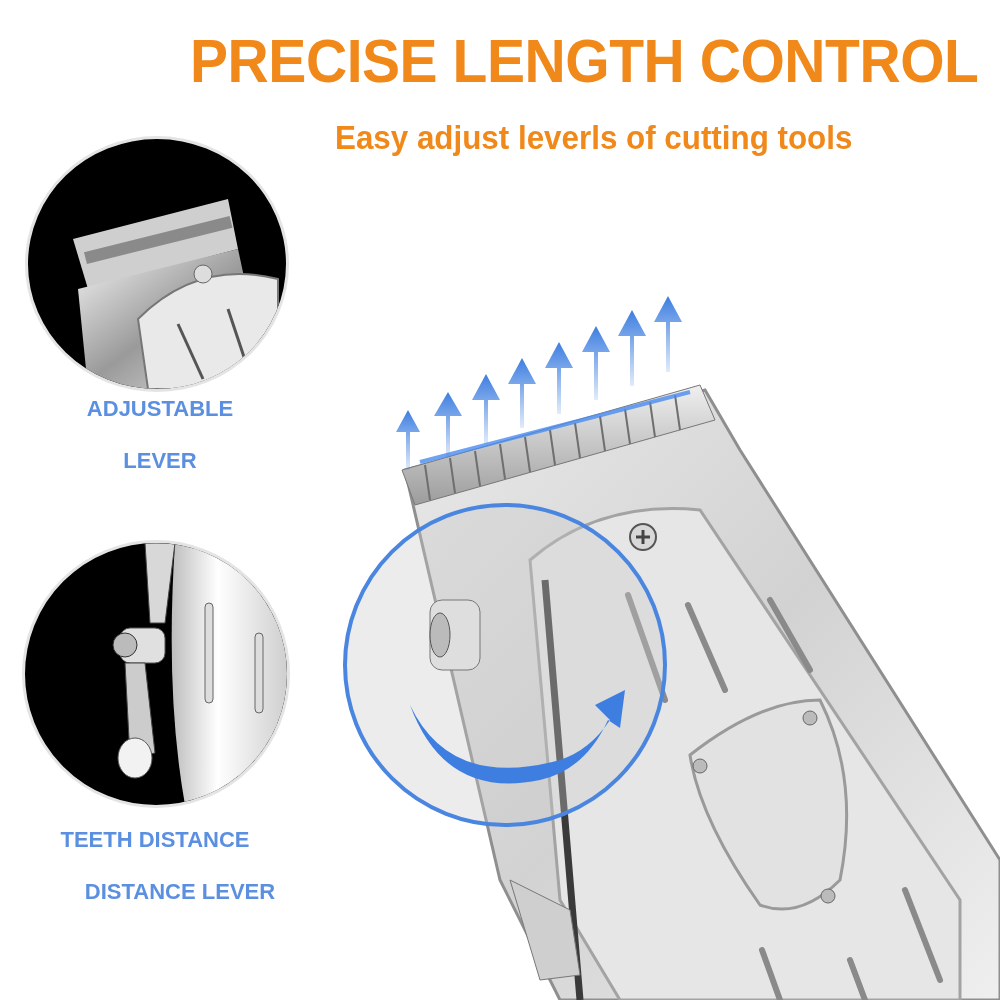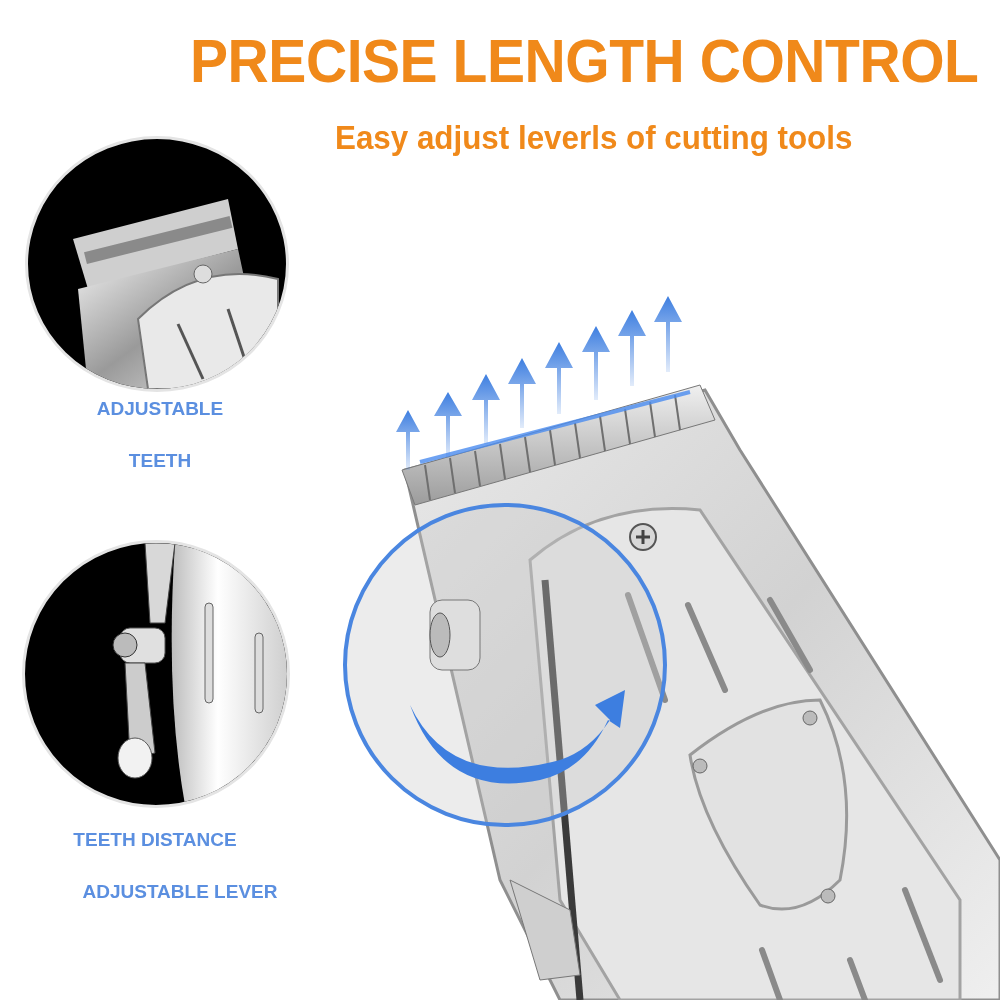--- a/index.html
+++ b/index.html
@@ -2,21 +2,21 @@
 <html><head>
 <meta charset="utf-8">
 <style>
   html, body { margin:0; padding:0; }
   body { width:1000px; height:1000px; background:#ffffff; position:relative; overflow:hidden; font-family:"Liberation Sans", sans-serif; }
   .title { position:absolute; left:190px; top:26px; width:790px; text-align:center; color:#f0891a; font-weight:bold; font-size:62px; letter-spacing:-0.5px; line-height:70px; white-space:nowrap; transform:scaleX(0.92); transform-origin:left top; }
   .subtitle { position:absolute; left:335px; top:118px; color:#f0891a; font-weight:bold; font-size:33px; line-height:40px; white-space:nowrap; transform:scaleX(0.95); transform-origin:left top; }
   .circle { position:absolute; border-radius:50%; background:#000; overflow:hidden; border:3px solid #e4e4e4; }
   .c1 { left:25px; top:136px; width:258px; height:250px; }
   .c2 { left:22px; top:540px; width:262px; height:262px; }
-  .label { position:absolute; color:#5b8fe0; font-weight:bold; font-size:19px; line-height:32px; text-align:center; white-space:nowrap; }
+  .label { position:absolute; color:#5b8fe0; font-weight:bold; font-size:22px; line-height:32px; text-align:center; white-space:nowrap; }
   .l1 { left:50px; top:393px; width:220px; }
   .l2 { left:50px; top:445px; width:220px; }
   .l3 { left:25px; top:824px; width:260px; }
   .l4 { left:40px; top:876px; width:280px; }
   svg { position:absolute; left:0; top:0; }
 </style>
 </head>
 <body>
 
 <div class="title">PRECISE LENGTH CONTROL</div>
@@ -36,21 +36,21 @@
       <rect x="55" y="95" width="150" height="12" transform="rotate(-14 130 100)"></rect>
     </g>
     <path d="M50,150 L210,110 L240,250 L60,250 Z" fill="url(#m1)"></path>
     <path d="M110,180 Q170,120 250,140 L250,250 L120,250 Z" fill="#e9e9e9" stroke="#777" stroke-width="2"></path>
     <circle cx="175" cy="135" r="9" fill="#ddd" stroke="#666"></circle>
     <line x1="150" y1="185" x2="175" y2="240" stroke="#555" stroke-width="3"></line>
     <line x1="200" y1="170" x2="220" y2="230" stroke="#555" stroke-width="3"></line>
   </svg>
 </div>
 <div class="label l1">ADJUSTABLE</div>
-<div class="label l2">TEETH</div>
+<div class="label l2">LEVER</div>
 
 <div class="circle c2">
   <svg width="262" height="262" viewBox="0 0 262 262">
     <defs>
       <linearGradient id="m2" x1="0" y1="0" x2="1" y2="0">
         <stop offset="0" stop-color="#bdbdbd"></stop>
           <stop offset="0.4" stop-color="#ffffff"></stop>
           <stop offset="1" stop-color="#cfcfcf"></stop>
       </linearGradient>
     </defs>
@@ -58,21 +58,21 @@
     <path d="M120,0 L150,0 L140,80 L125,80 Z" fill="#d8d8d8" stroke="#444"></path>
     <rect x="95" y="85" width="45" height="35" rx="10" fill="#e0e0e0" stroke="#555"></rect>
     <circle cx="100" cy="102" r="12" fill="#bbb" stroke="#333"></circle>
     <path d="M100,120 L120,120 L130,210 L105,215 Z" fill="#cccccc" stroke="#444"></path>
     <ellipse cx="110" cy="215" rx="17" ry="20" fill="#f2f2f2" stroke="#555"></ellipse>
     <rect x="180" y="60" width="8" height="100" rx="4" fill="#ddd" stroke="#666"></rect>
     <rect x="230" y="90" width="8" height="80" rx="4" fill="#ddd" stroke="#666"></rect>
   </svg>
 </div>
 <div class="label l3">TEETH DISTANCE</div>
-<div class="label l4">ADJUSTABLE LEVER</div>
+<div class="label l4">DISTANCE LEVER</div>
 
 <svg width="1000" height="1000" viewBox="0 0 1000 1000" style="pointer-events:none">
   <defs>
     <linearGradient id="body" x1="0" y1="0" x2="1" y2="1">
       <stop offset="0" stop-color="#e9e9e9"></stop>
         <stop offset="0.5" stop-color="#d2d2d2"></stop>
         <stop offset="1" stop-color="#efefef"></stop>
     </linearGradient>
     <linearGradient id="arrowg" x1="0" y1="0" x2="0" y2="1">
       <stop offset="0" stop-color="#3d7ee0"></stop>

